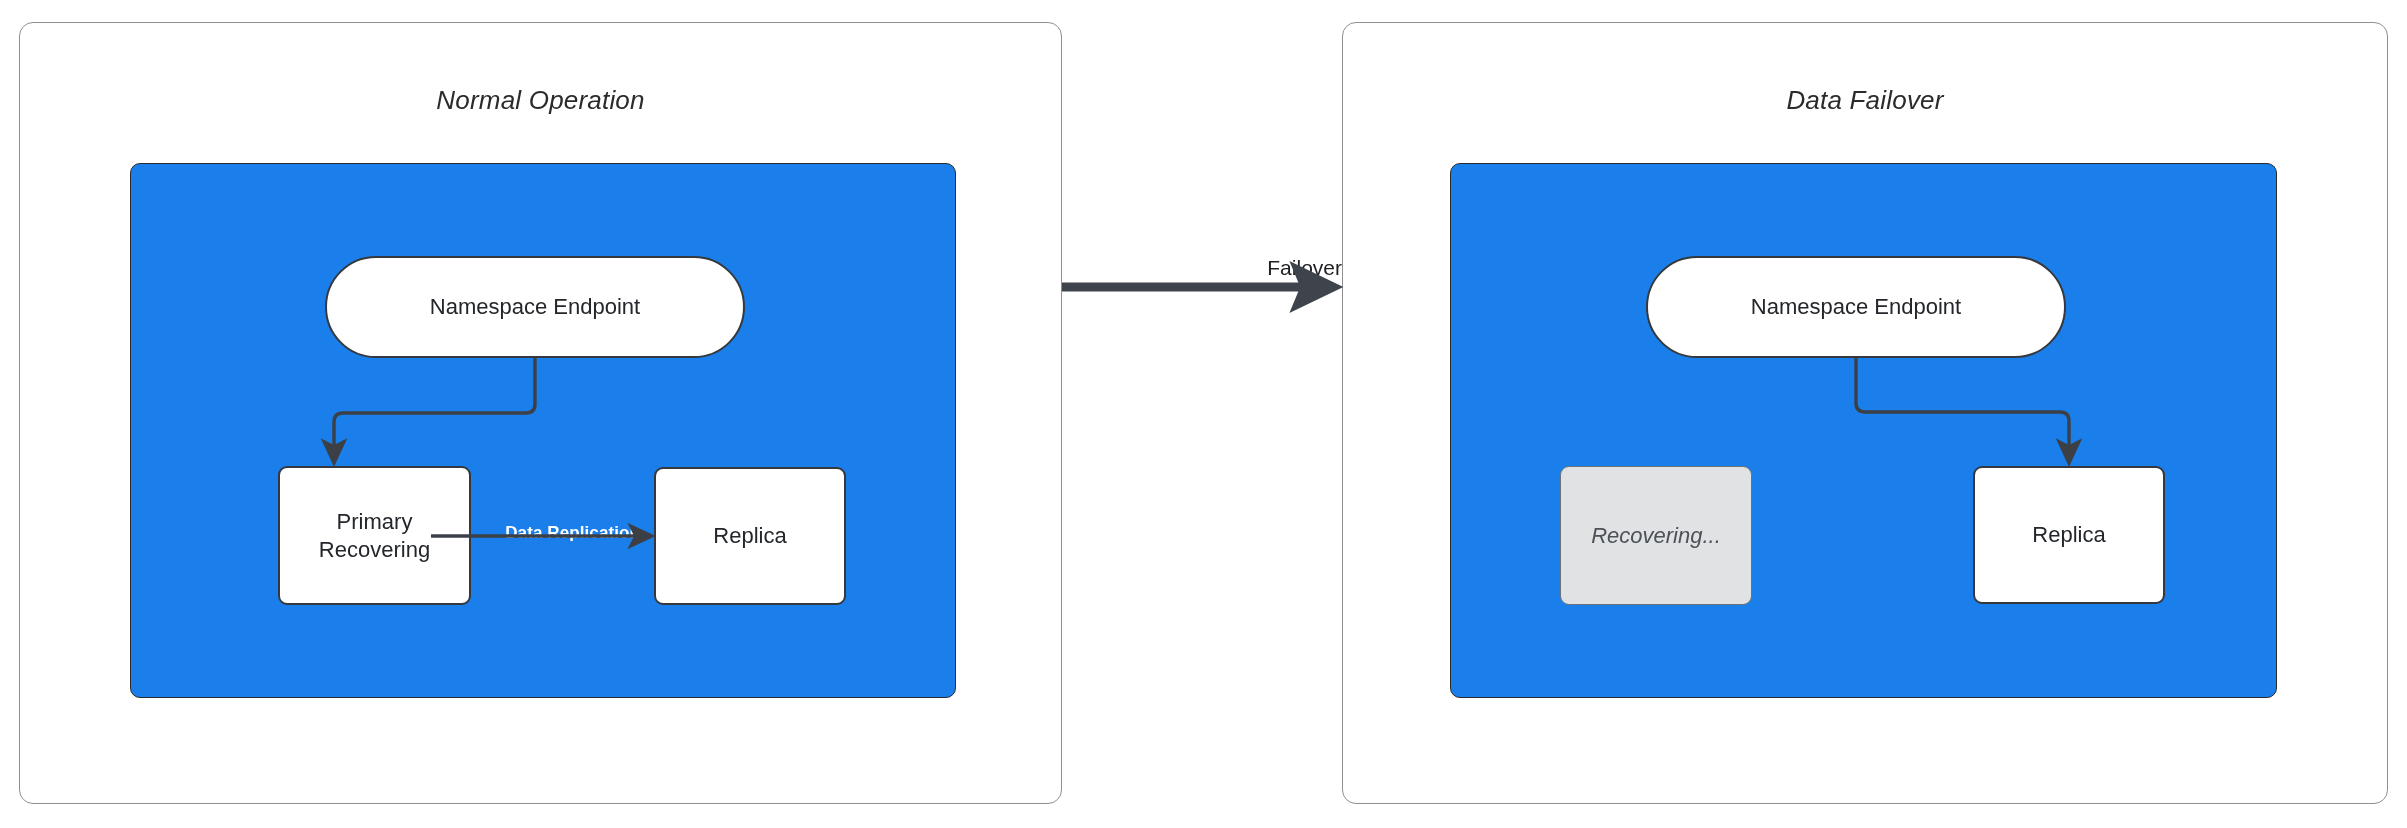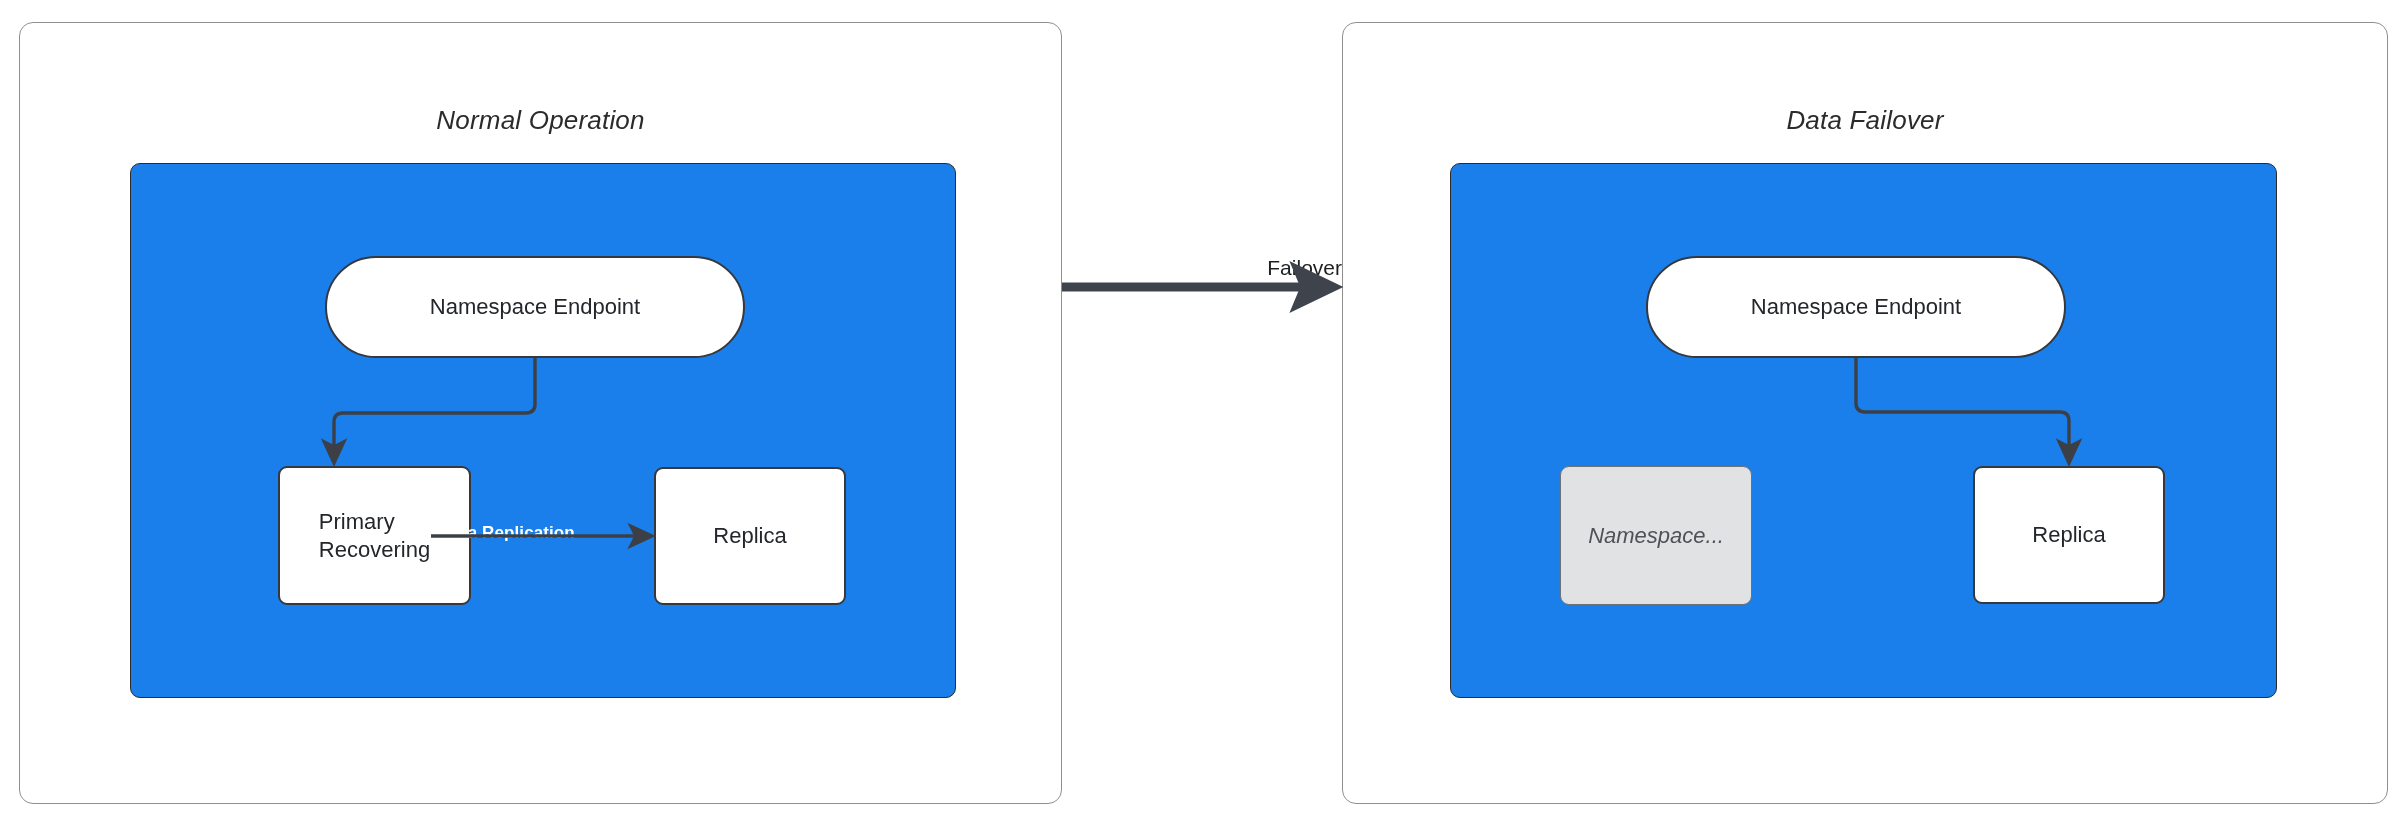--- a/index.html
+++ b/index.html
@@ -27,21 +27,21 @@
     background: #ffffff;
     border: 1.6px solid #8f8f8f;
     border-radius: 14px;
     box-sizing: border-box;
   }
   #panel-left  { left: 19px;   top: 22px; width: 1043px; height: 782px; }
   #panel-right { left: 1342px; top: 22px; width: 1046px; height: 782px; }
 
   .panel-title {
     position: absolute;
-    top: 82px;
+    top: 62px;
     left: 0;
     width: 100%;
     text-align: center;
     font-style: italic;
     font-size: 26px;
     color: #2b2b2b;
     letter-spacing: 0.2px;
     white-space: nowrap;
   }
 
@@ -56,21 +56,21 @@
   #blue-left  { left: 130px;  top: 163px; width: 826px; height: 535px; }
   #blue-right { left: 1450px; top: 163px; width: 827px; height: 535px; }
 
   
   .node {
     position: absolute;
     box-sizing: border-box;
     display: flex;
     align-items: center;
     justify-content: center;
-    text-align: left;
+    text-align: center;
     background: #ffffff;
     border: 2.1px solid #35383d;
     color: #23262a;
     font-size: 22px;
     line-height: 1.25;
   }
   .node.pill {
     border-radius: 52px;
   }
   .node.rect {
@@ -101,21 +101,21 @@
     pointer-events: none;
     overflow: visible;
   }
 
   
   #label-data-replication {
     position: absolute;
     left: 440px;
     top: 523px;
     width: 200px;
-    text-align: left;
+    text-align: right;
     font-size: 17px;
     font-weight: bold;
     color: #ffffff;
     white-space: nowrap;
     letter-spacing: 0.1px;
   }
 
   
   #label-failover {
     position: absolute;
@@ -155,21 +155,21 @@
   <div id="label-failover">Failover</div>
 
   <div class="panel" id="panel-right">
     <div class="panel-title">Data Failover</div>
   </div>
 
   <div class="bluebox" id="blue-right"></div>
 
   <div class="node pill" id="node-endpoint-right">Namespace Endpoint</div>
 
-  <div class="node rect muted" id="node-recovering">Namespace...</div>
+  <div class="node rect muted" id="node-recovering">Recovering...</div>
 
   <div class="node rect" id="node-replica-right">Replica</div>
 
   <svg id="wires" viewBox="0 0 2407 828" width="2407" height="828" xmlns="http://www.w3.org/2000/svg">
     <defs>
       <marker id="arrow-thin" markerWidth="9" markerHeight="9" refX="5.2" refY="4.5" orient="auto" markerUnits="strokeWidth">
         <path d="M0,0.6 L8.4,4.5 L0,8.4 L2,4.5 z" fill="#3c4046"></path>
       </marker>
       <marker id="arrow-thick" markerWidth="6.2" markerHeight="6.2" refX="3.4" refY="3.1" orient="auto" markerUnits="strokeWidth">
         <path d="M0,0.2 L6.0,3.1 L0,6.0 L1.2,3.1 z" fill="#3f444c"></path>

